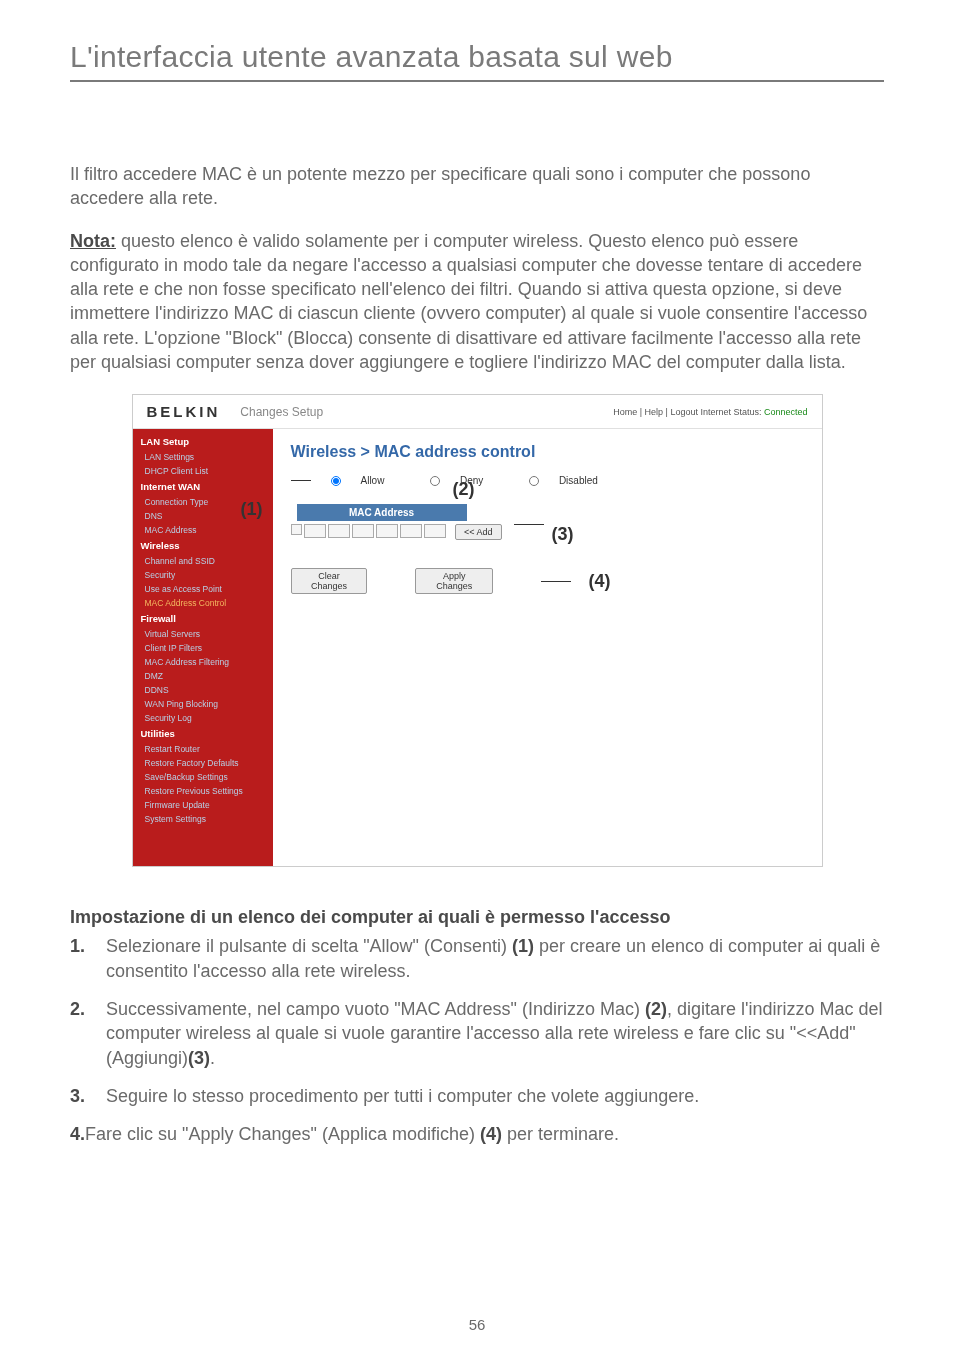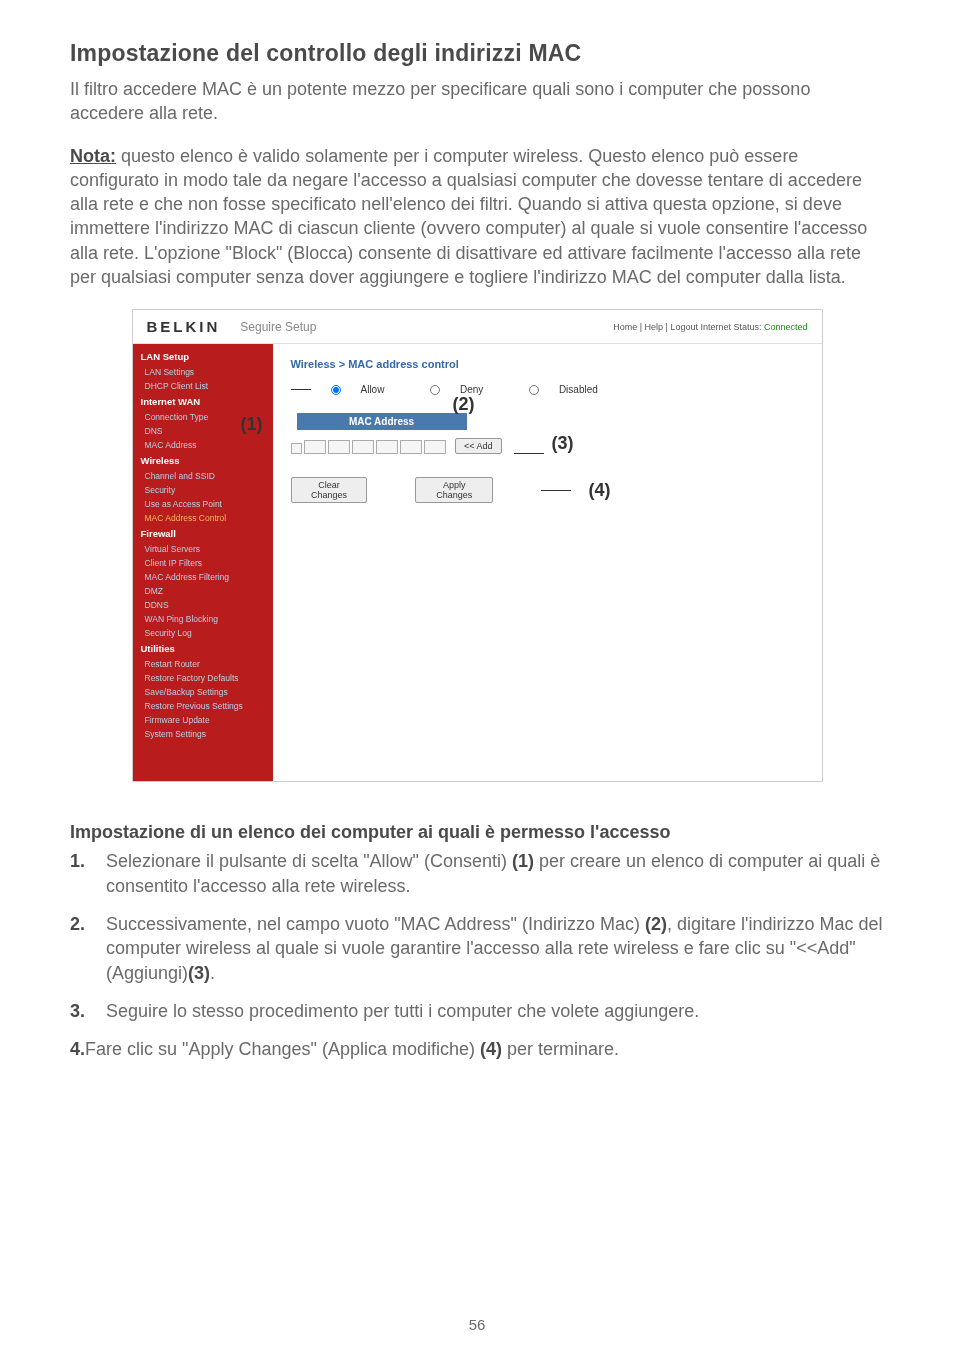--- a/index.html
+++ b/index.html
@@ -93,21 +93,21 @@
   }
   .ss-sidebar .nav-item.orange { color: #f4b860; }
   .ss-main {
     flex: 1;
     padding: 14px 18px;
     position: relative;
   }
   .ss-breadcrumb {
     color: #3468a8;
     font-weight: bold;
-    font-size: 11px;
+    font-size: 16px;
   }
   .ss-desc {
     font-size: 9px;
     color: #666;
     margin-bottom: 4px;
     max-width: 380px;
   }
   .ss-moreinfo { color: #3468a8; font-size: 9px; }
   .ss-radios {
     margin: 14px 0 18px 0;
@@ -125,21 +125,21 @@
     background: #4a7aad;
     color: #fff;
     font-size: 10px;
     padding: 3px 8px;
     width: 170px;
     text-align: center;
     font-weight: bold;
   }
   .ss-mac-row {
     display: flex;
-    align-items: flex-end;
+    align-items: flex-start;
     gap: 2px;
     padding: 3px 0;
   }
   .ss-mac-row .cb { width: 11px; height: 11px; border: 1px solid #aaa; background: #f5f5f5; }
   .ss-mac-row .cell { width: 22px; height: 14px; border: 1px solid #aaa; background: #f5f5f5; }
   .ss-btn {
     border: 1px solid #999;
     background: #eee;
     font-size: 9px;
     padding: 2px 8px;
@@ -204,34 +204,34 @@
     width: 100%;
     text-align: center;
     font-size: 15px;
     color: #6a6a6a;
   }
 </style>
 </head>
 <body>
 
 <div class="page">
-
-  <h2 class="section-title">Impostazione del controllo degli indirizzi MAC</h2>
+  <div class="page-header">L'interfaccia utente avanzata basata sul web</div>
+
 
   <p class="body-text">Il filtro accedere MAC è un potente mezzo per specificare quali sono i computer che possono accedere alla rete.</p>
 
   <p class="body-text">
     <strong>Nota:</strong><span> questo elenco è valido solamente per i computer wireless. Questo elenco può essere configurato in modo tale da negare l'accesso a qualsiasi computer che dovesse tentare di accedere alla rete e che non fosse specificato nell'elenco dei filtri. Quando si attiva questa opzione, si deve immettere l'indirizzo MAC di ciascun cliente (ovvero computer) al quale si vuole consentire l'accesso alla rete. L'opzione "Block" (Blocca) consente di disattivare ed attivare facilmente l'accesso alla rete per qualsiasi computer senza dover aggiungere e togliere l'indirizzo MAC del computer dalla lista.</span>
   </p>
 
   <div class="screenshot-wrap">
     <div class="screenshot">
       <div class="ss-header">
         <span class="ss-logo">BELKIN</span>
-        <span class="ss-router">Seguire Setup</span>
+        <span class="ss-router">Changes Setup</span>
         <span class="ss-right">
           <span>Home | Help | Logout   Internet Status: </span><span class="connected">Connected</span>
         </span>
       </div>
       <div class="ss-body">
         <div class="ss-sidebar">
           <div class="nav-heading">LAN Setup</div>
           <div class="nav-item">LAN Settings</div>
           <div class="nav-item">DHCP Client List</div>
           <div class="nav-heading">Internet WAN</div>

